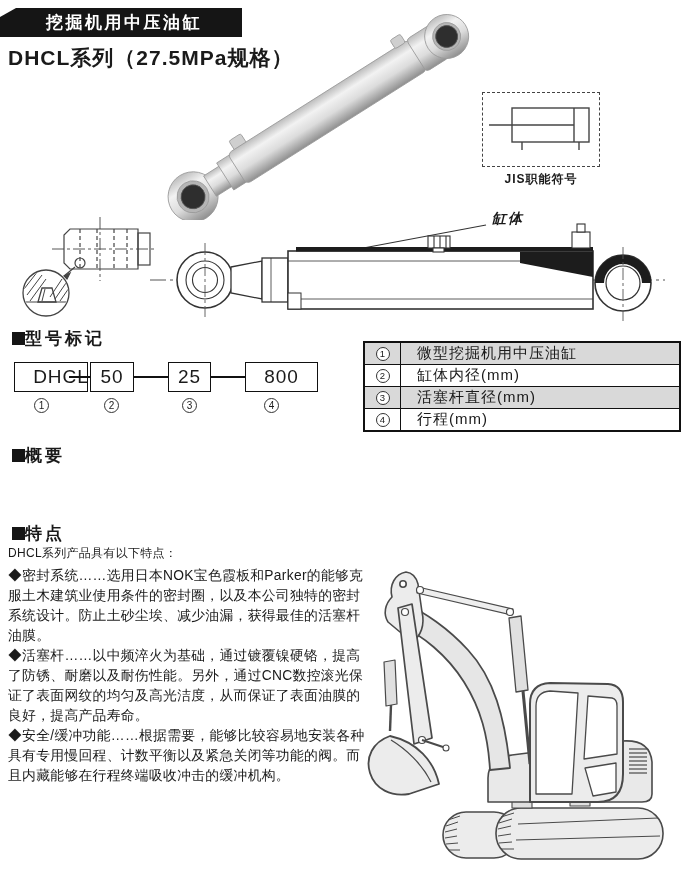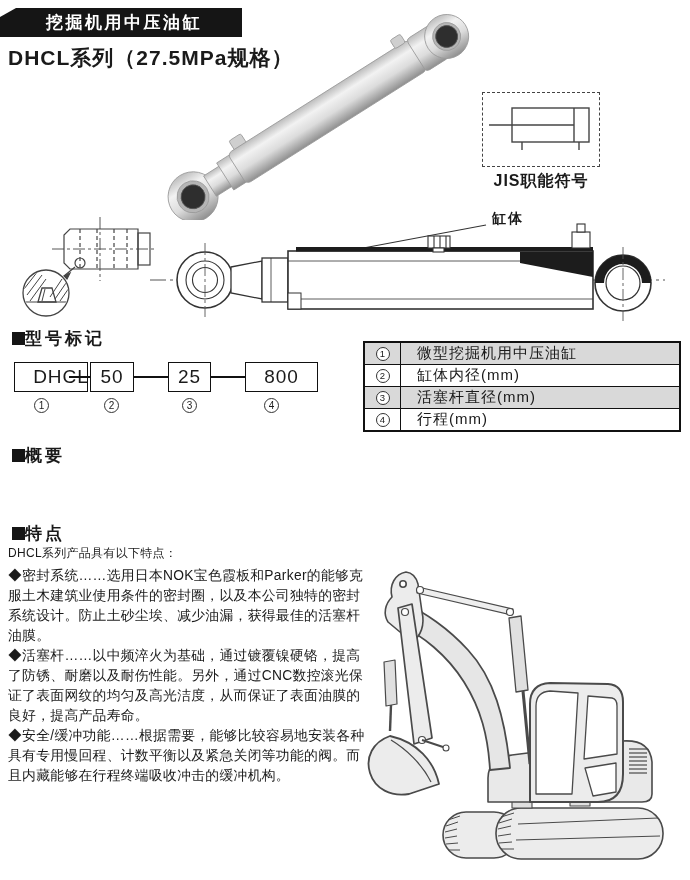--- a/index.html
+++ b/index.html
@@ -20,25 +20,25 @@
   .page-title{
     position:absolute;left:8px;top:44px;font-size:21px;font-weight:bold;letter-spacing:1px;
   }
   
   .jis-box{
     position:absolute;left:482px;top:92px;width:118px;height:75px;
     border:1.6px dashed #444;box-sizing:border-box;
   }
   .jis-caption{
     position:absolute;left:478px;top:171px;width:126px;text-align:center;
-    font-size:16px;font-weight:bold;letter-spacing:1px;
+    font-size:12px;font-weight:bold;letter-spacing:1px;
   }
   
   .photo-wrap{position:absolute;left:140px;top:2px;width:340px;height:218px;}
-  .tech-drawing{position:absolute;left:0;top:205px;width:660px;height:130px;}
+  .tech-drawing{position:absolute;left:0;top:205px;width:660px;height:130px;font-style:italic;}
   .excavator-wrap{position:absolute;left:360px;top:556px;width:330px;height:324px;}
   
   .section-header{position:absolute;display:flex;align-items:center;gap:0;}
   .section-square{width:13px;height:13px;background:#151515;}
   .section-title{font-size:17px;font-weight:bold;letter-spacing:3px;}
   #sec-model{left:12px;top:327px;}
   #sec-overview{left:12px;top:444px;}
   #sec-features{left:12px;top:522px;}
   
   .model-box{

